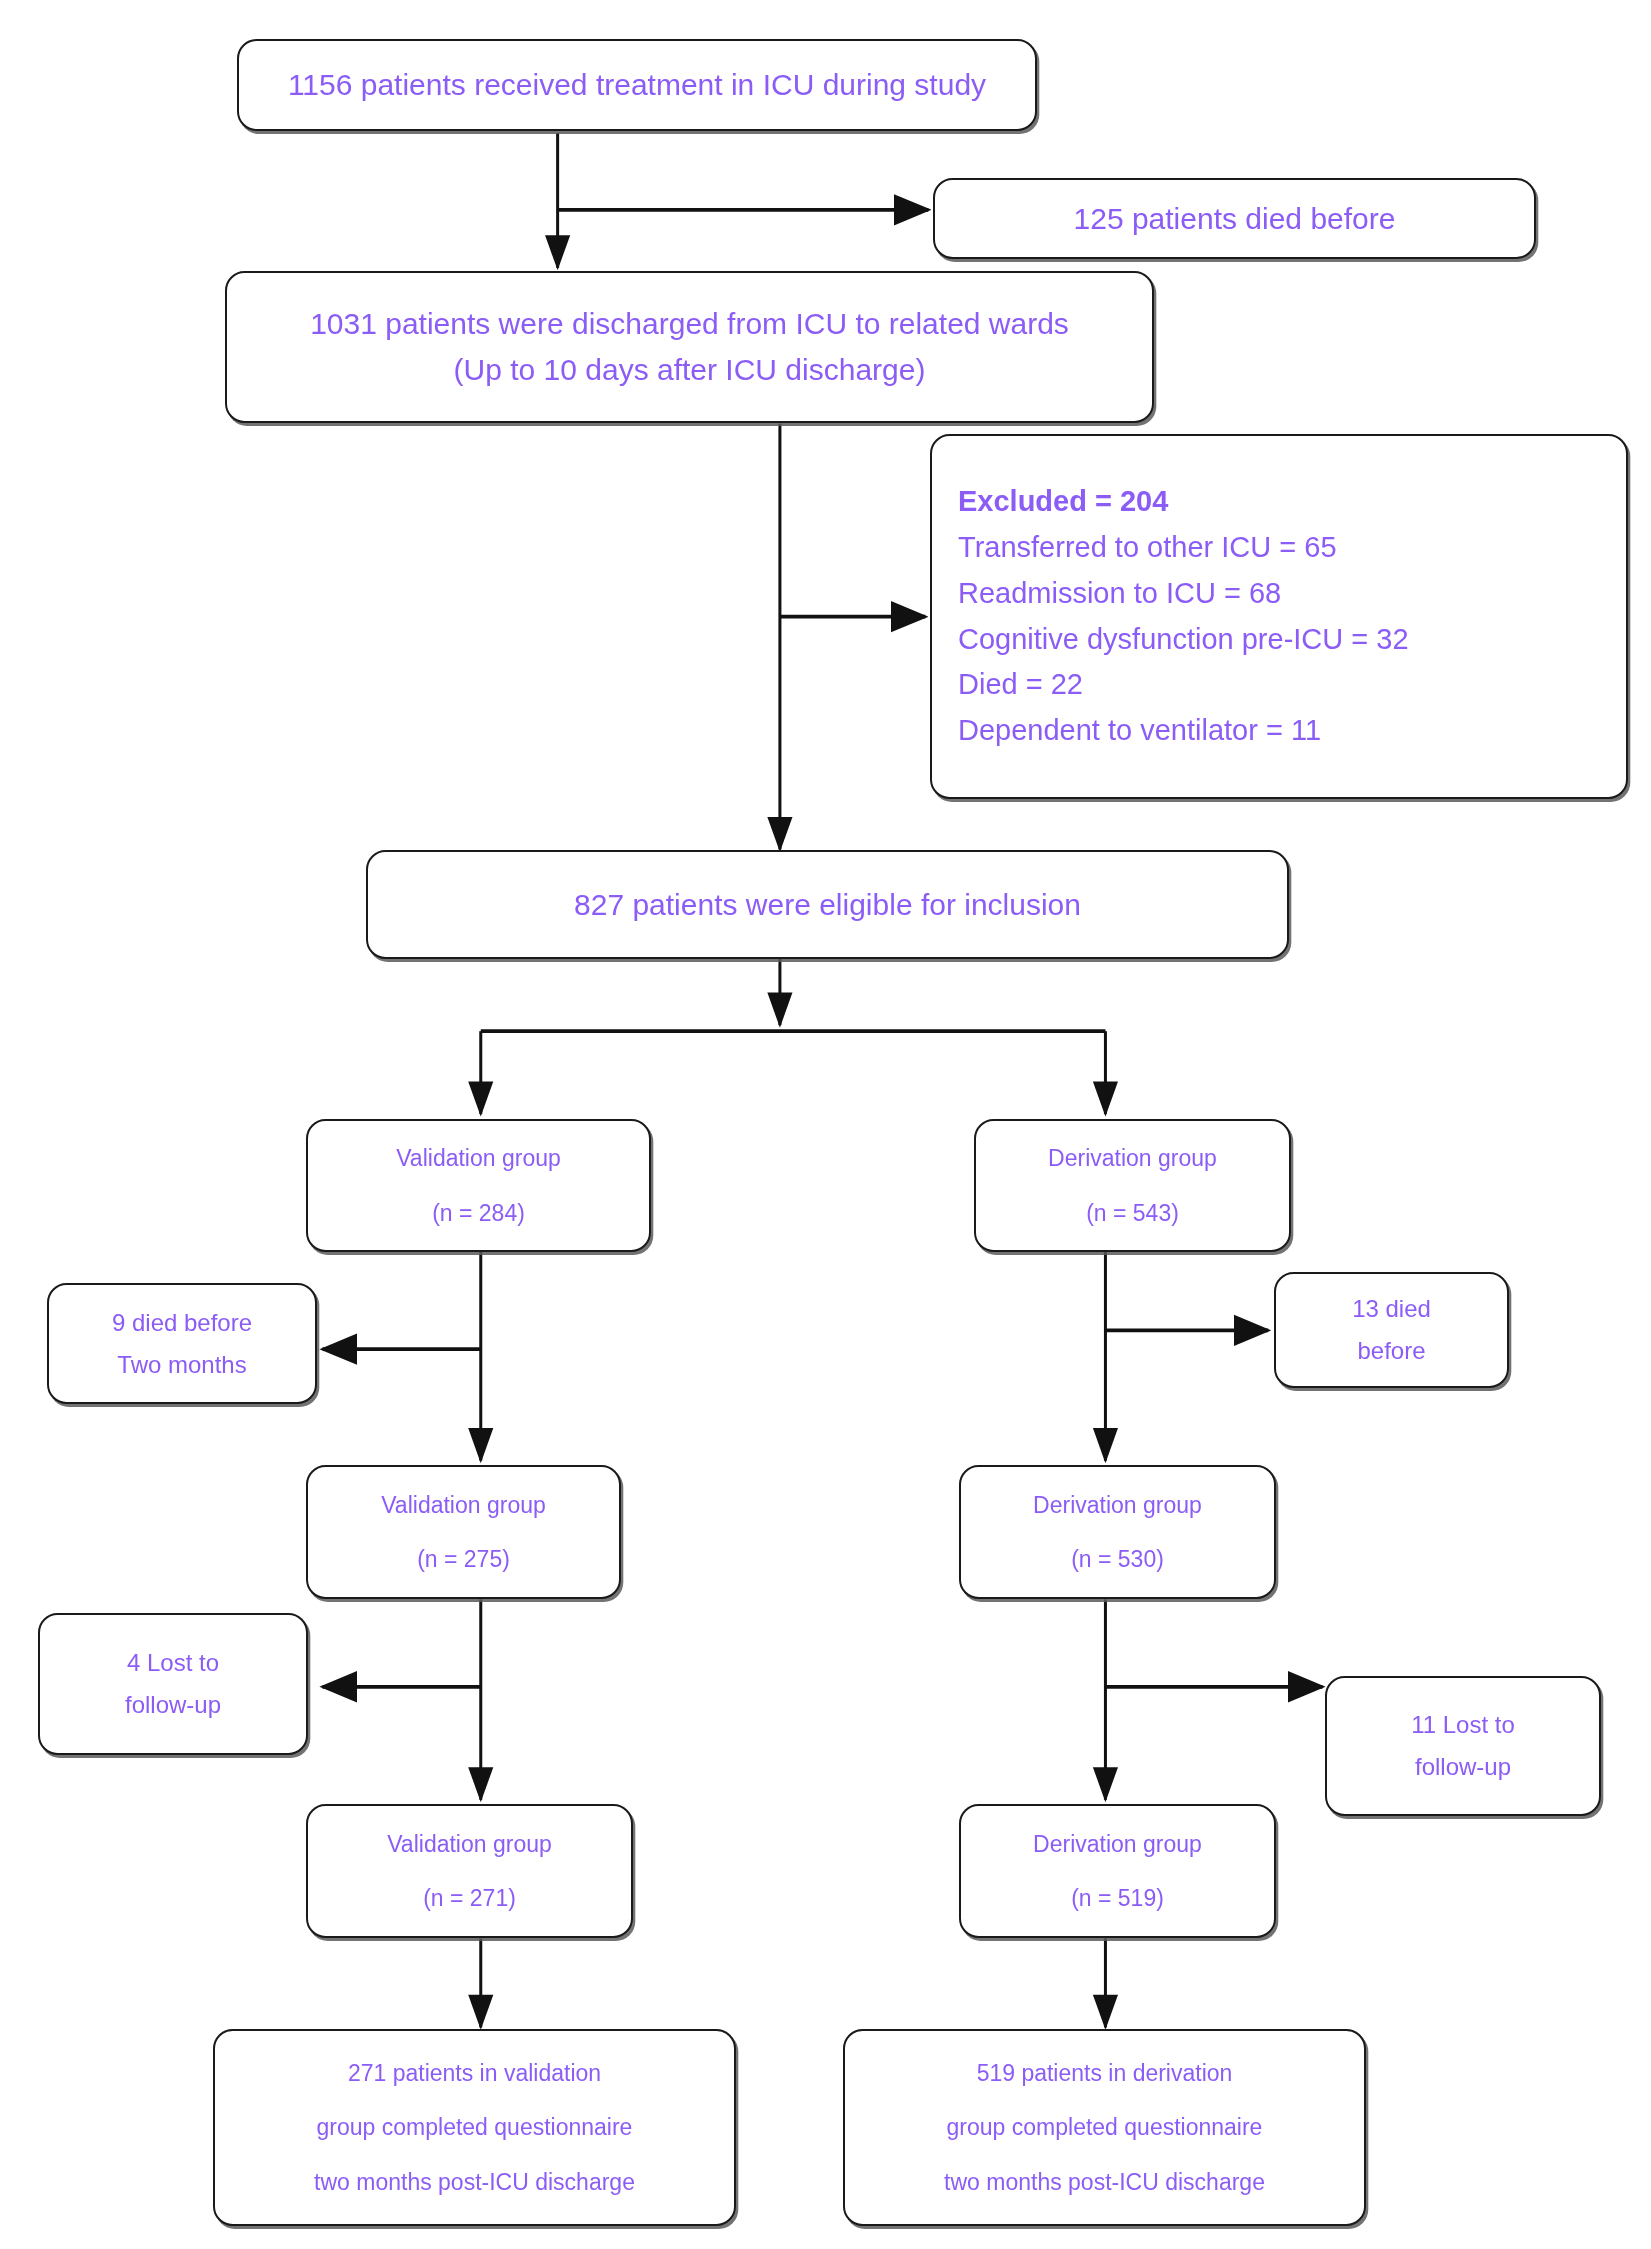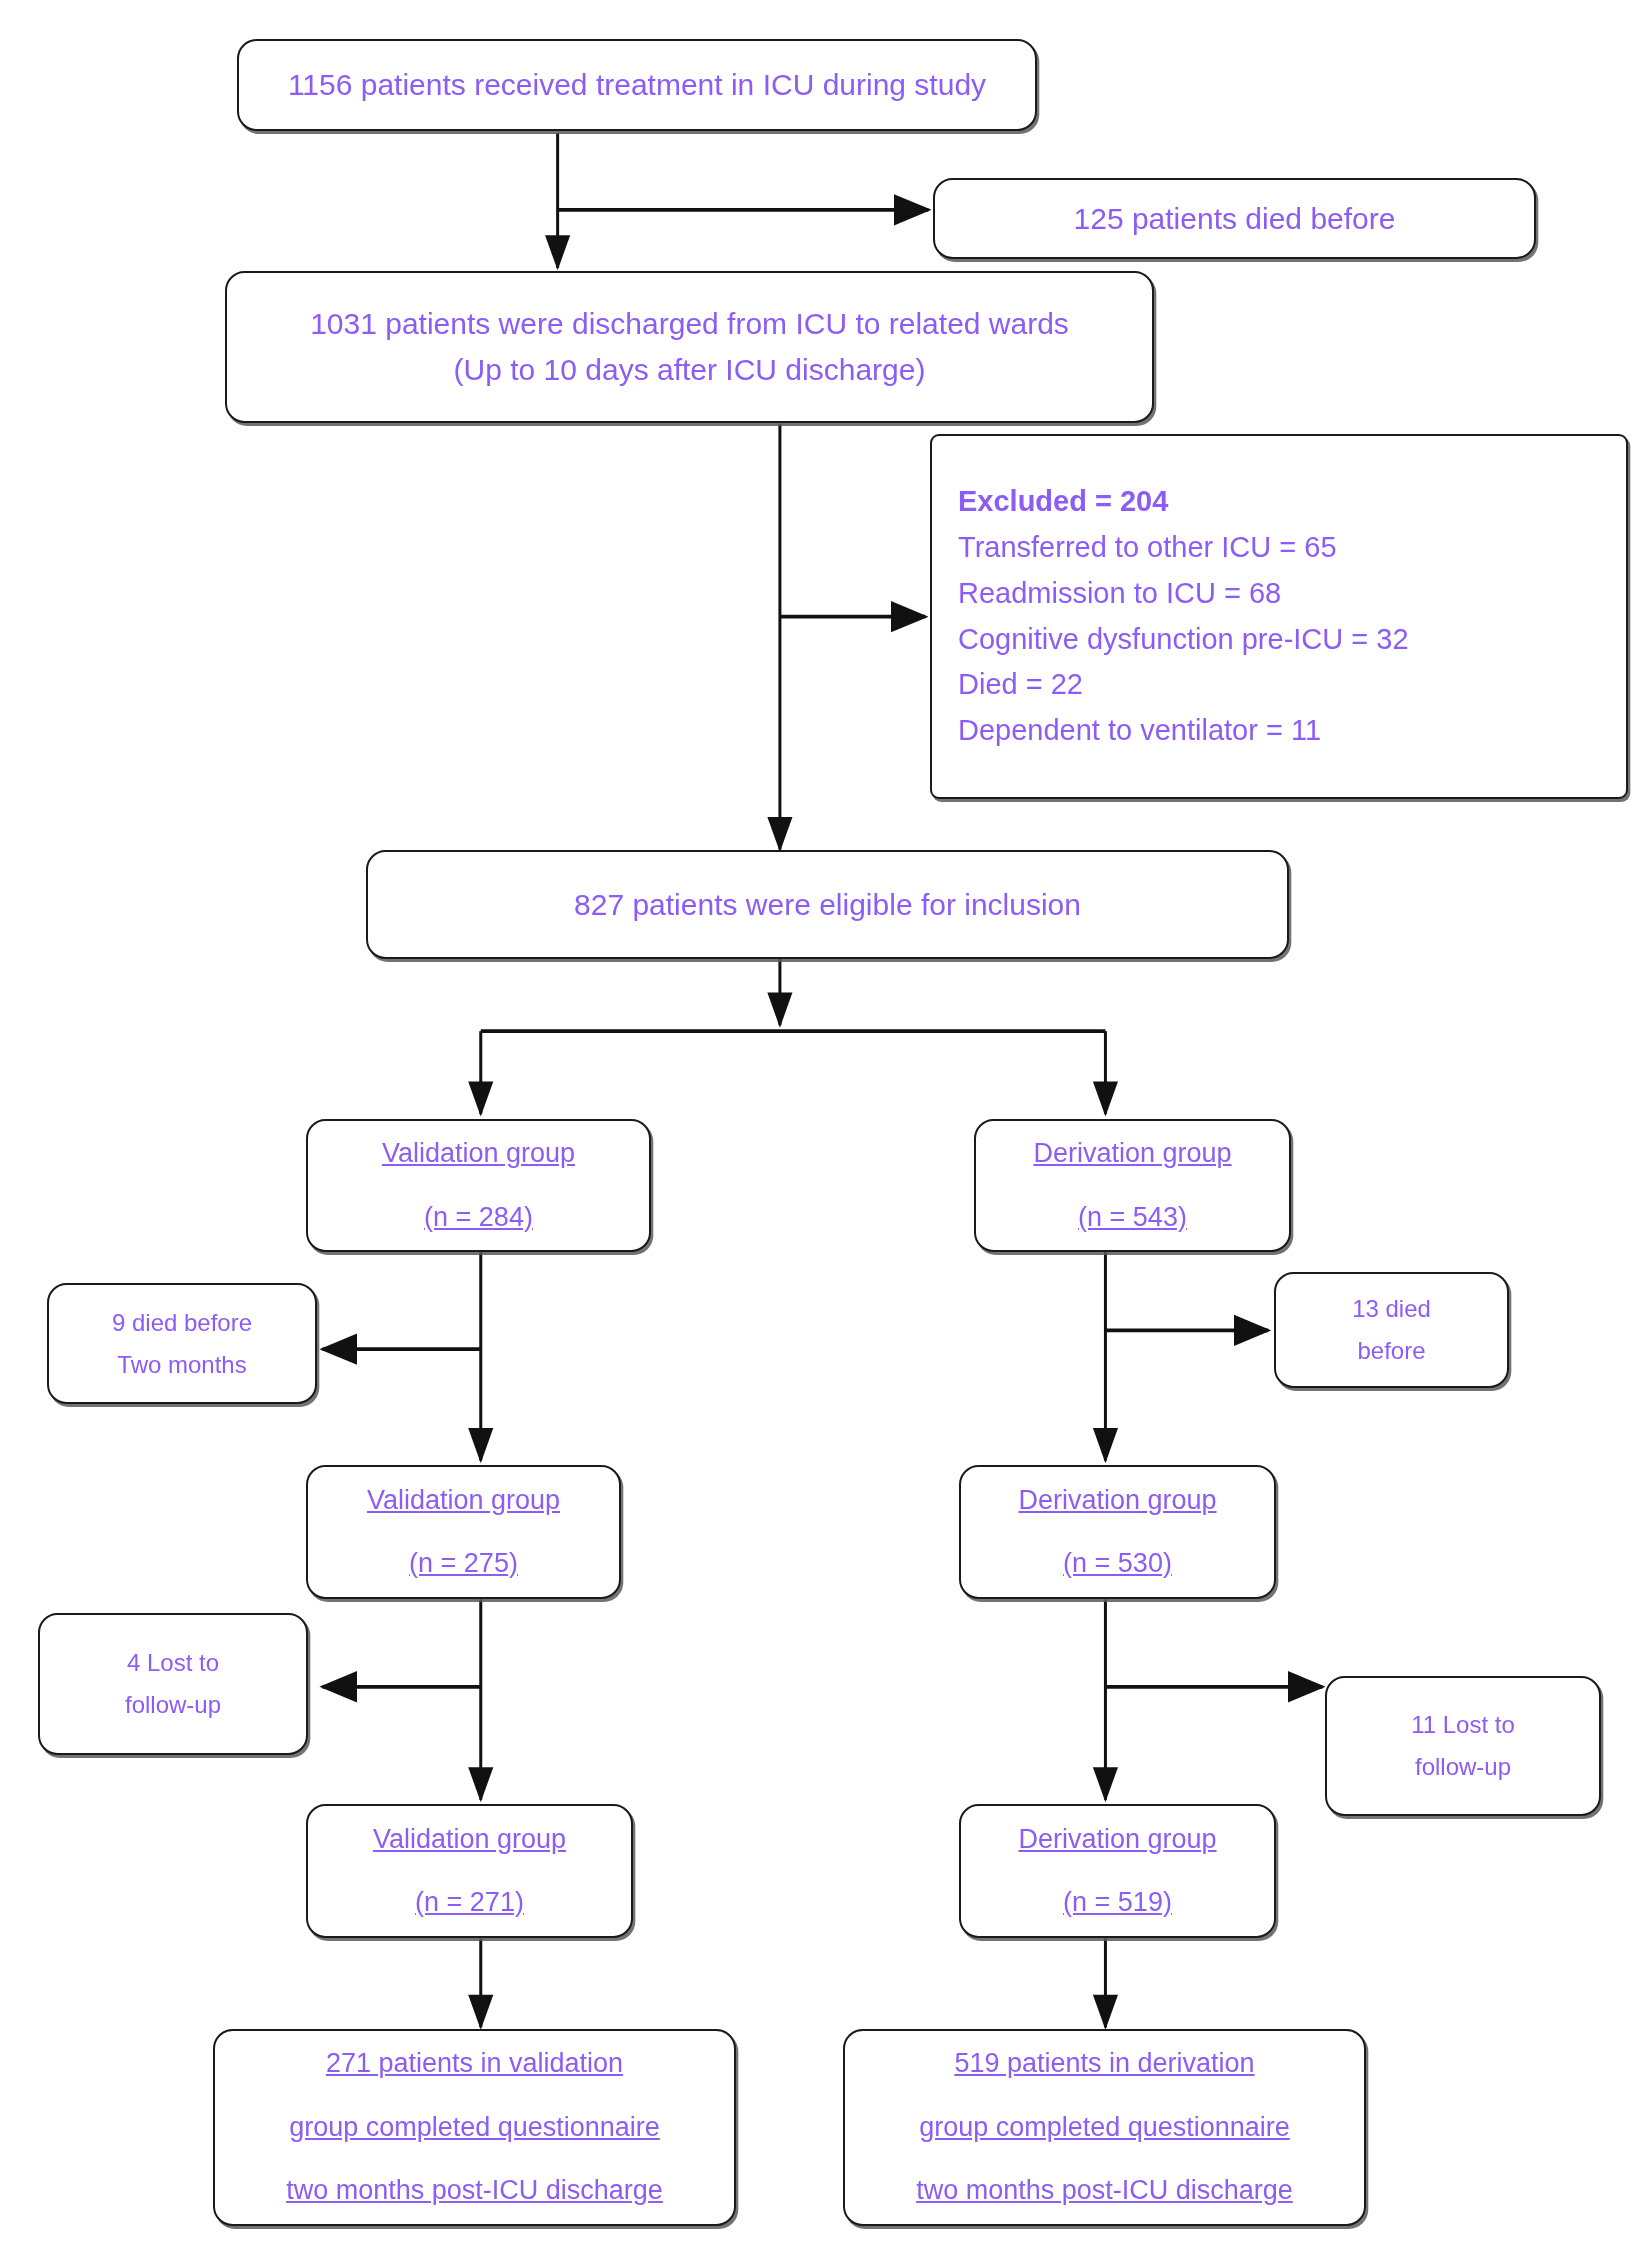--- a/index.html
+++ b/index.html
@@ -45,30 +45,28 @@
   .node-box.left-align {
     align-items: flex-start;
     text-align: left;
     padding-left: 26px;
   }
   .node-line { display: block; white-space: nowrap; }
   .node-line.bold { font-weight: bold; }
   .node-box.excl {
     font-size: 29px;
     line-height: 1.58;
-    border-radius: 9px;
   }
   .node-box.small {
     font-size: 24px;
     line-height: 1.75;
   }
   .node-box.tall-spaced {
     line-height: 2.35;
-    font-size: 27px;
-    text-decoration: underline;
+    font-size: 23px;
   }
 </style>
 </head>
 <body>
 
 <div id="flow-root">
 
   <svg class="flow-canvas" viewBox="0 0 2191 2985" xmlns="http://www.w3.org/2000/svg">
     <defs>
       <marker id="arrow-down" viewBox="0 0 12 12" refX="6" refY="10" markerWidth="11" markerHeight="11" orient="auto-start-reverse">

